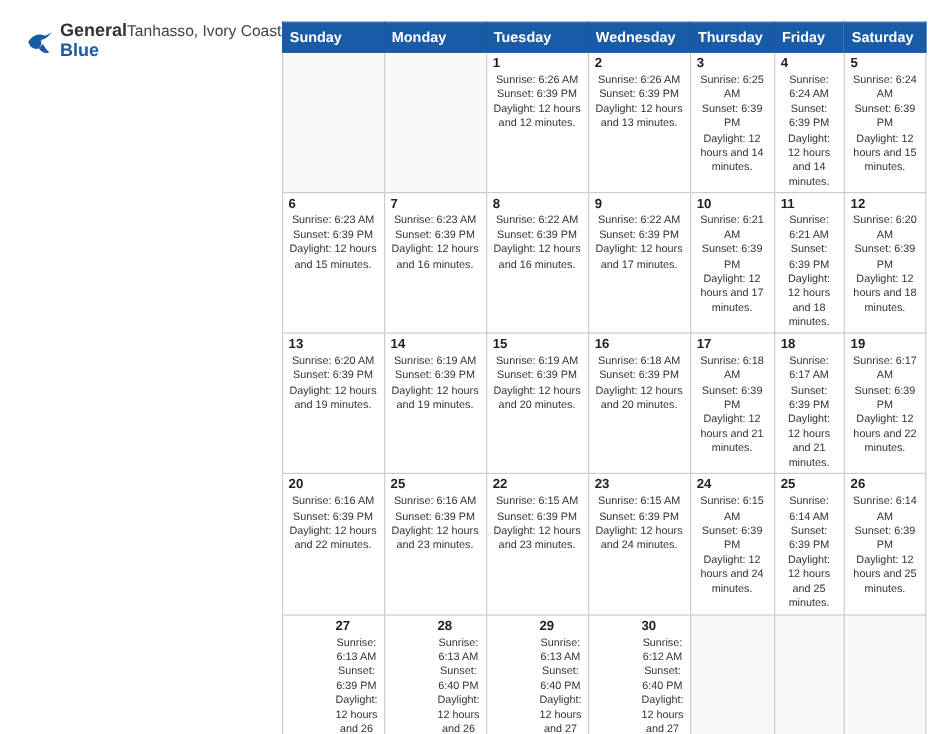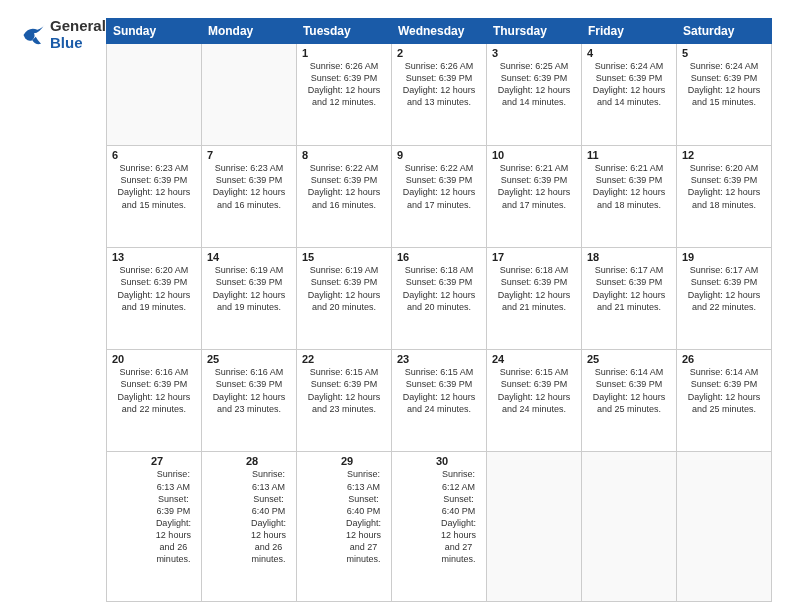--- a/index.html
+++ b/index.html
@@ -120,20 +120,21 @@
 
         <path d="M4 16 Q10 6 20 10 Q26 8 28 4 Q22 14 16 14 Q18 18 14 22 Q10 24 6 20 Z" fill="#1a5ba8"></path>
         <path d="M14 22 Q18 28 24 26 Q20 22 18 18 Z" fill="#1a5ba8"></path>
       </svg>
       <div class="logo-text">
         <span class="logo-general">General</span>
         <span class="logo-blue">Blue</span>
       </div>
     </div>
     <div class="title-area">
+      <div class="location">Tanhasso, Ivory Coast</div>
     </div>
   </div>
 
   <table class="cal-table">
     <thead>
       <tr>
         <th>Sunday</th>
         <th>Monday</th>
         <th>Tuesday</th>
         <th>Wednesday</th>

